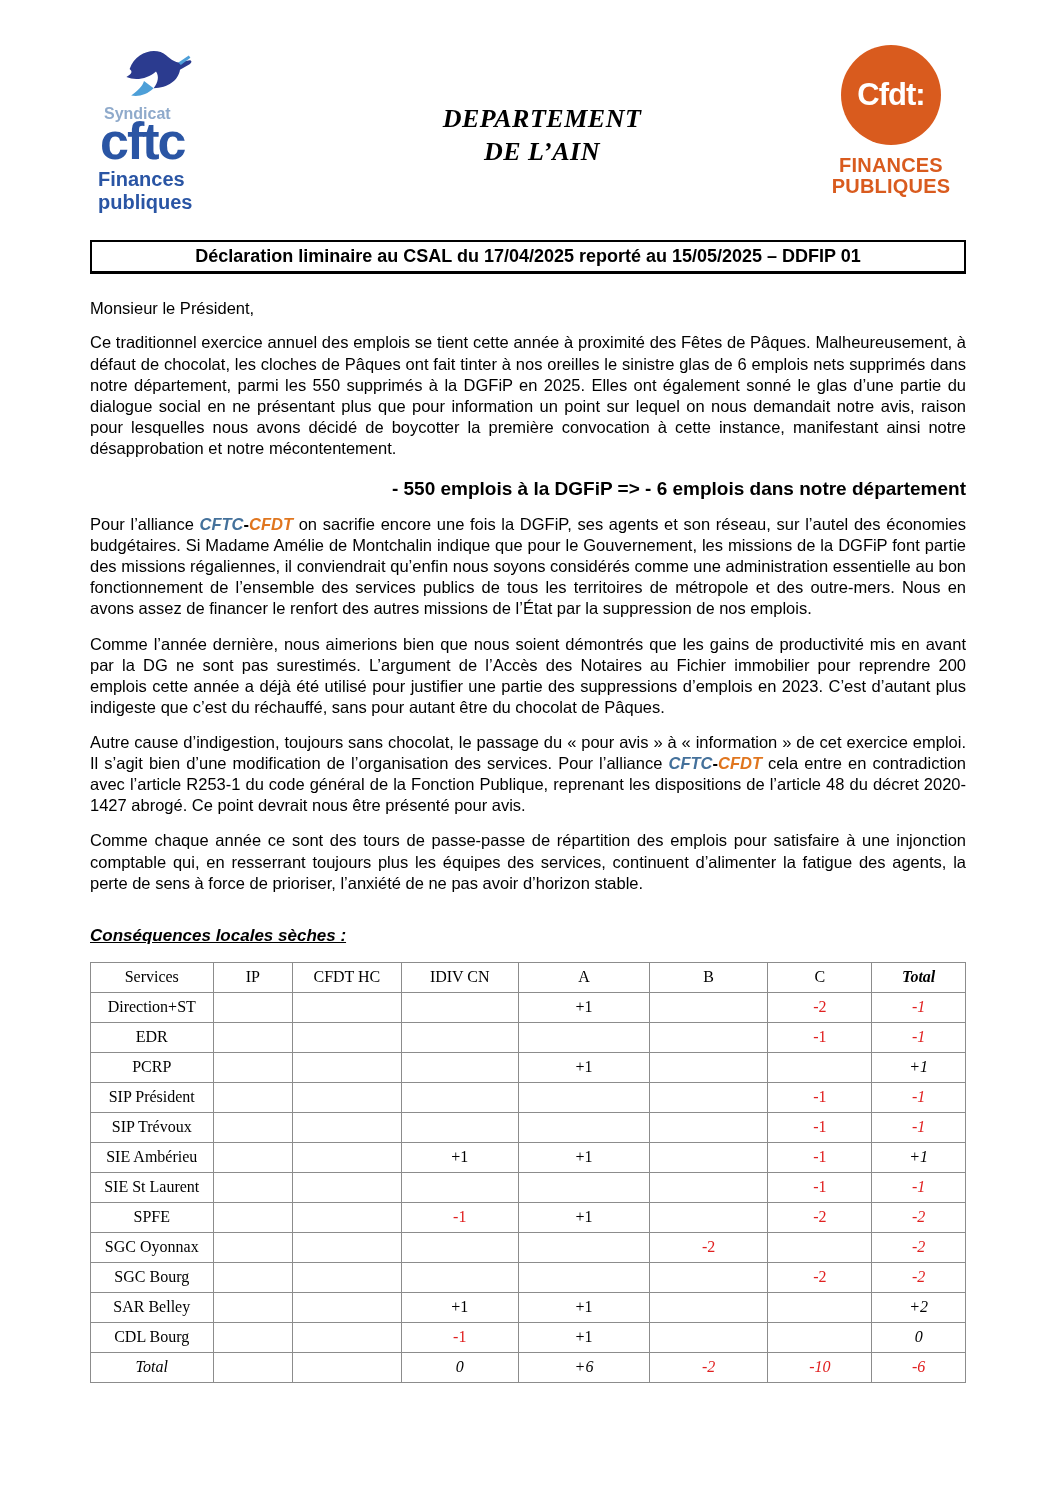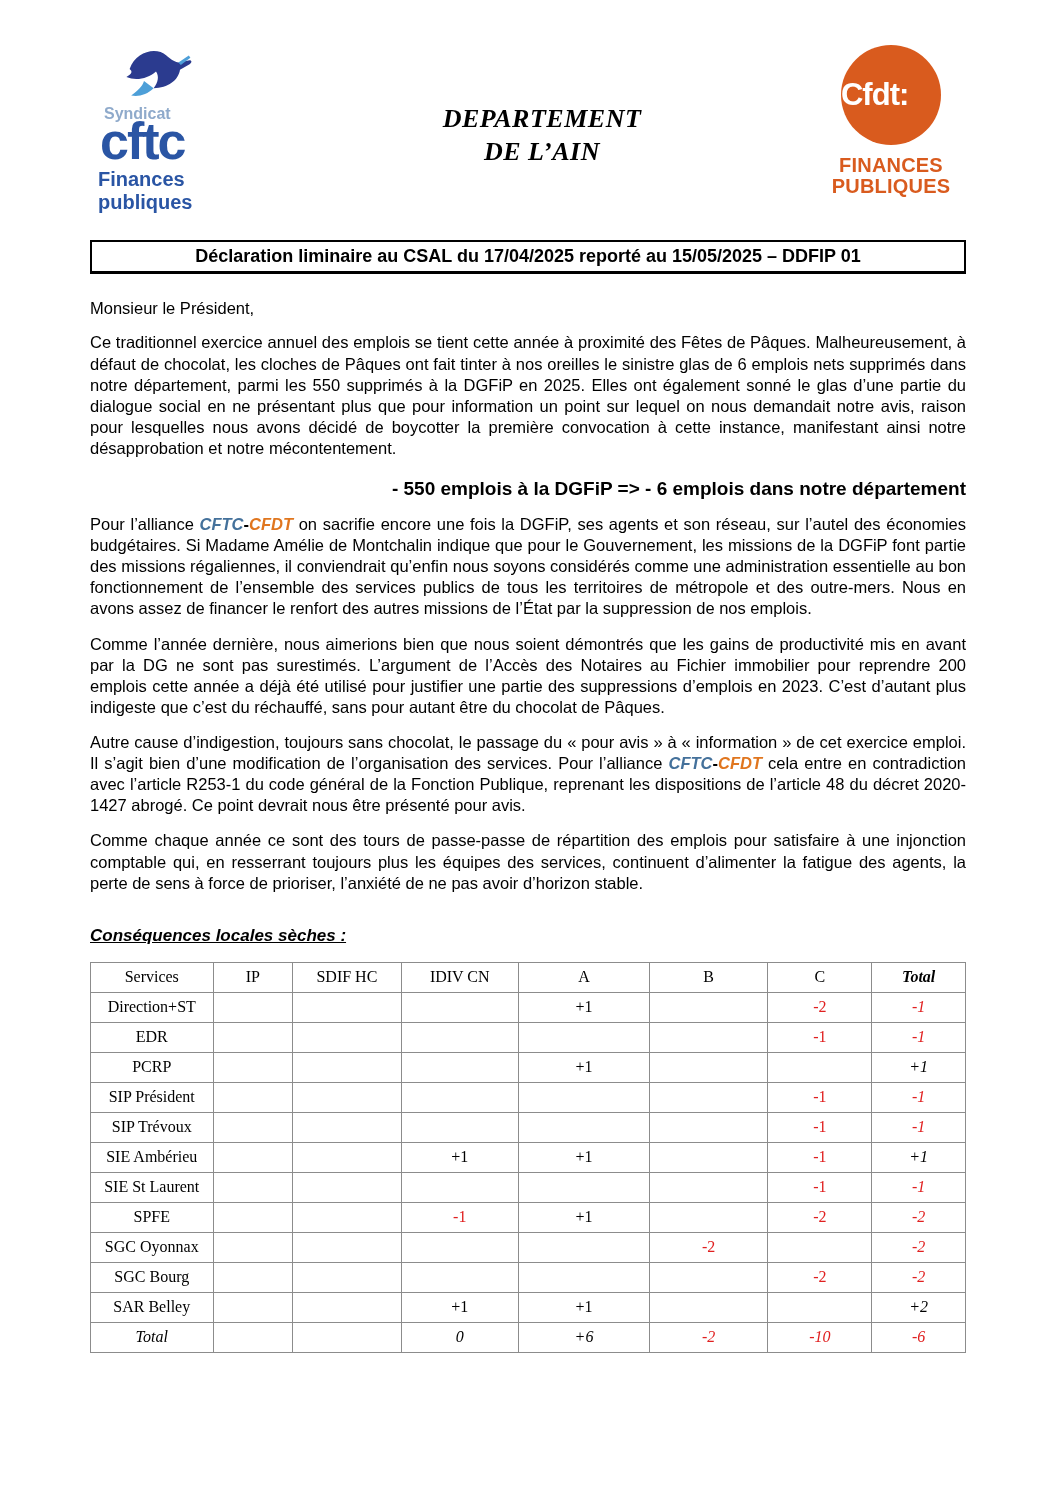--- a/index.html
+++ b/index.html
@@ -19,21 +19,21 @@
   .cftc-acronym { font-size:52px; font-weight:800; color:#2A55A4; letter-spacing:-2px; line-height:0.95; margin-left:2px; }
   .cftc-sub { font-size:20px; font-weight:bold; color:#2A55A4; margin-top:2px; }
   .doc-title {
     font-family:"Liberation Serif", serif; font-weight:bold; font-style:italic;
     font-size:26px; text-align:center; line-height:1.25; letter-spacing:0.5px;
     margin-top:58px;
   }
   .cfdt-logo { width:150px; text-align:center; margin-top:0px; }
   .cfdt-circle {
     width:100px; height:100px; border-radius:50%;
-    display:flex; align-items:center; justify-content:flex-start;
+    display:flex; align-items:center; justify-content:center;
     color:#fff; font-weight:800; font-size:31px; letter-spacing:-1px;
     margin:0 auto;
   }
   .cfdt-sub { font-weight:800; font-size:20px; line-height:1.05; margin-top:10px; letter-spacing:0.2px; }
 
   
   .title-bar {
     margin-top:26px; border:2px solid #000; border-bottom:3px solid #000;
     text-align:center; font-weight:bold; font-size:18px; padding:4px 2px;
   }
@@ -122,21 +122,21 @@
         <col style="width:13.4%">
       <col style="width:15%">
         <col style="width:13.5%">
         <col style="width:11.9%">
         <col style="width:10.7%">
     </colgroup>
     <thead>
       <tr id="thead-row">
           <th class="col-services-h">Services</th>
           <th>IP</th>
-          <th>SDIF HC</th>
+          <th>CFDT HC</th>
           <th>IDIV CN</th>
           <th>A</th>
           <th>B</th>
           <th>C</th>
           <th class="col-total-h">Total</th>
         </tr>
     </thead>
     <tbody id="table-body">
         <tr>
           <td class="svc">Direction+ST</td>
@@ -242,20 +242,30 @@
           <td class="svc">SAR Belley</td>
           <td class="val"></td>
           <td class="val"></td>
           <td class="val">+1</td>
           <td class="val">+1</td>
           <td class="val"></td>
           <td class="val"></td>
           <td class="val ital">+2</td>
         </tr>
         <tr>
+          <td class="svc">CDL Bourg</td>
+          <td class="val"></td>
+          <td class="val"></td>
+          <td class="val" style="color: rgb(224, 32, 32);">-1</td>
+          <td class="val">+1</td>
+          <td class="val"></td>
+          <td class="val"></td>
+          <td class="val ital">0</td>
+        </tr>
+        <tr>
           <td class="svc total-lbl">Total</td>
           <td class="val ital"></td>
           <td class="val ital"></td>
           <td class="val ital">0</td>
           <td class="val ital">+6</td>
           <td class="val ital" style="color: rgb(224, 32, 32);">-2</td>
           <td class="val ital" style="color: rgb(224, 32, 32);">-10</td>
           <td class="val ital" style="color: rgb(224, 32, 32);">-6</td>
         </tr>
       </tbody>

